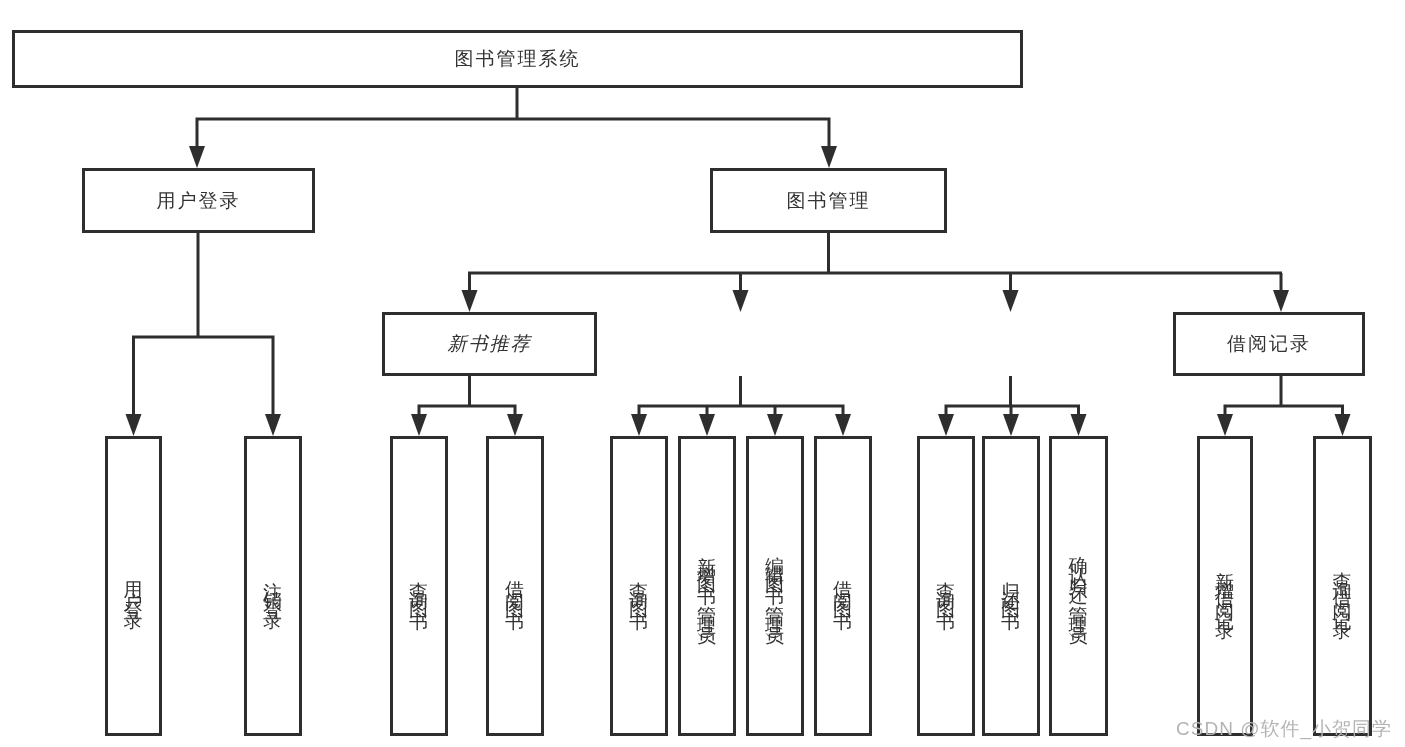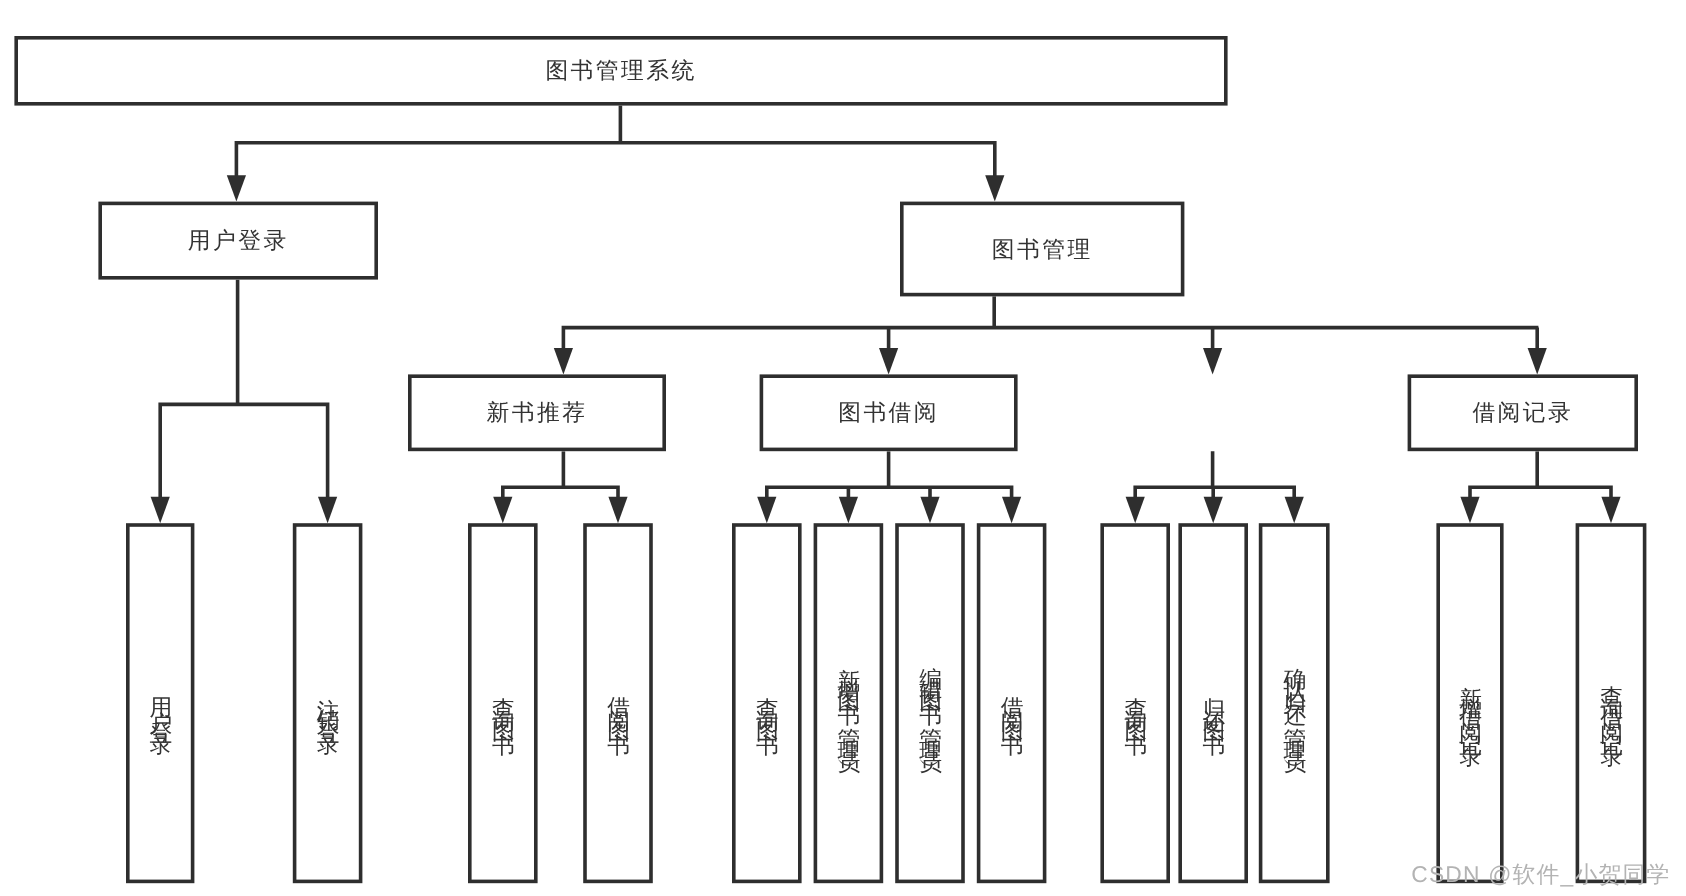--- a/index.html
+++ b/index.html
@@ -104,24 +104,23 @@
       <polygon points="1003,414 1019,414 1011,436"></polygon>
       <polygon points="1070.5,414 1086.5,414 1078.5,436"></polygon>
       <polygon points="1217,414 1233,414 1225,436"></polygon>
       <polygon points="1334.5,414 1350.5,414 1342.5,436"></polygon>
     </g>
   </svg>
 
   <div class="node hbox" style="left:12px; top:30px; width:1011px; height:58px;">图书管理系统</div>
 
   <div class="node hbox" style="left:82px; top:168px; width:233px; height:65px;">用户登录</div>
-  <div class="node hbox" style="left:710px; top:168px; width:237px; height:79px;margin-left:40px;">图书管理</div>
+  <div class="node hbox" style="left:710px; top:168px; width:237px; height:65px;">图书管理</div>
 
-  <div class="node hbox" style="left:340px; top:312px; width:215px; height:64px;">新书推荐</div>
-  <div class="node hbox" style="left:633px; top:312px; width:215px; height:64px;">图书借阅</div>
+  <div class="node hbox" style="left:382px; top:312px; width:215px; height:64px;font-style:italic;">新书推荐</div>
   <div class="node hbox" style="left:1173px; top:312px; width:192px; height:64px;">借阅记录</div>
 
   <div class="node vbox" style="left:105px; top:436px; width:57px; height:300px;">用户登录</div>
   <div class="node vbox" style="left:244px; top:436px; width:58px; height:300px;">注销登录</div>
 
   <div class="node vbox" style="left:390px; top:436px; width:58px; height:300px;">查询图书</div>
   <div class="node vbox" style="left:486px; top:436px; width:58px; height:300px;">借阅图书</div>
 
   <div class="node vbox" style="left:610px; top:436px; width:58px; height:300px;">查询图书</div>
   <div class="node vbox" style="left:678px; top:436px; width:58px; height:300px;">新增图书（管理员）</div>

